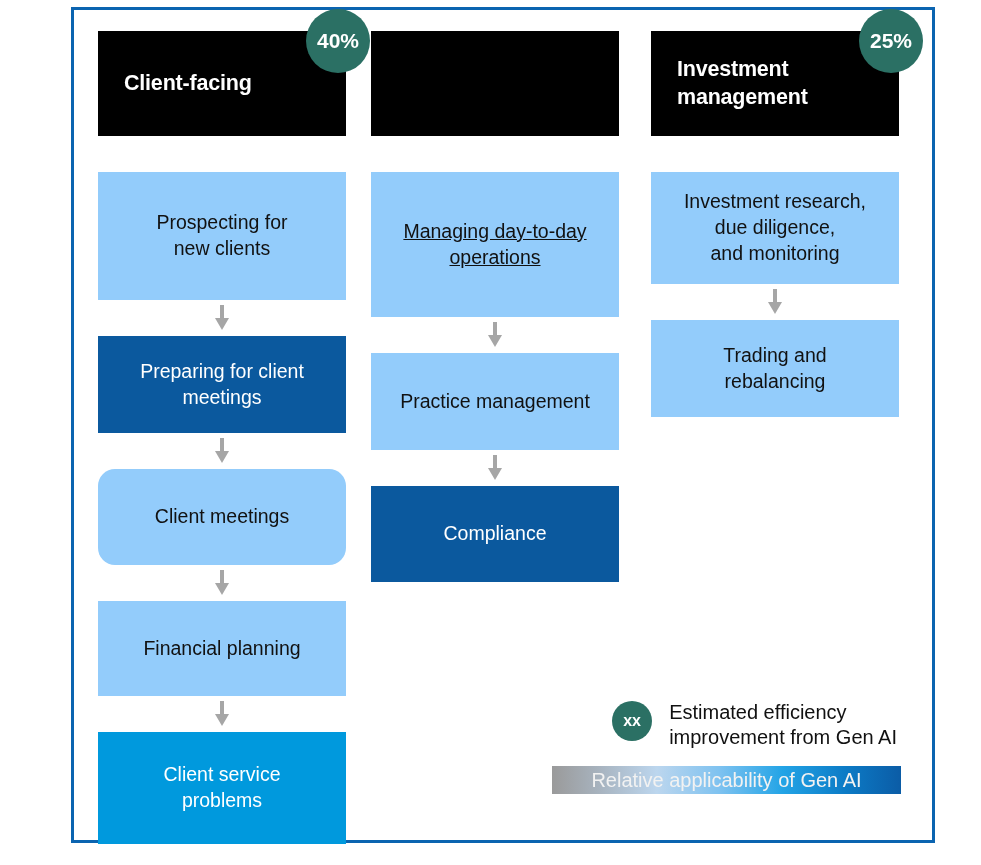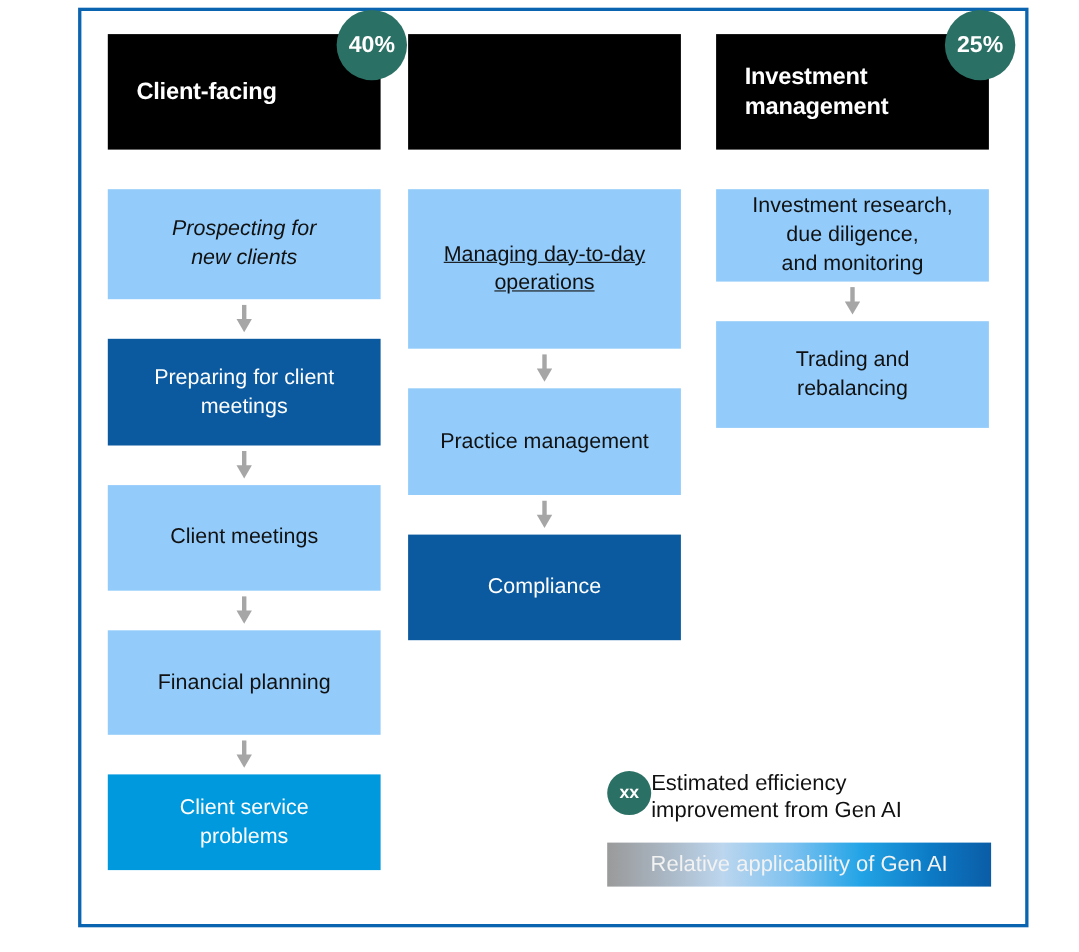--- a/index.html
+++ b/index.html
@@ -109,21 +109,22 @@
   
   .legend {
     position: absolute;
     left: 552px;
     top: 699px;
     width: 345px;
   }
   .legend-row {
     display: flex;
     align-items: flex-start;
-    gap: 0;
+    gap: 17px;
+    justify-content: flex-end;
   }
   .legend-badge {
     flex: 0 0 auto;
     width: 40px;
     height: 40px;
     border-radius: 50%;
     background: #2b7064;
     color: #ffffff;
     font-size: 16px;
     font-weight: bold;
@@ -135,21 +136,21 @@
   .legend-text {
     font-size: 20px;
     line-height: 1.25;
     color: #111111;
     padding-top: 1px;
   }
   .gradient-bar {
     margin-top: 16px;
     margin-left: 0px;
     width: 349px;
-    height: 40px;
+    height: 28px;
     background: linear-gradient(90deg,
                 #9a9a9a 0%,
                 #a8b4c0 14%,
                 #bcd6ee 30%,
                 #7ec2f0 48%,
                 #23a4e6 66%,
                 #0c7bc6 84%,
                 #0b5ca6 100%);
     display: flex;
     align-items: center;
@@ -166,49 +167,49 @@
 
 <div id="canvas">
   <div class="frame"></div>
   <div id="columns-host">
       <div class="column col-1">
         <div class="col-header">
           <div class="col-header-label">Client-facing</div>
           <div class="pct-badge">40%</div>
         </div>
         <div style="height: 36px;"></div>
-        <div class="task-box shade-light" style="height: 100px; font-style: italic;">Prospecting for<br>new clients</div>
+        <div class="task-box shade-light" style="height: 128px;">Prospecting for<br>new clients</div>
         <div class="arrow">
           <svg width="16" height="26" viewBox="0 0 16 26" aria-hidden="true">
             <rect x="6" y="0" width="4" height="15" fill="#a6a6a6"></rect>
             <polygon points="1,13 15,13 8,25" fill="#a6a6a6"></polygon>
           </svg>
         </div>
         <div class="task-box shade-dark" style="height: 97px;">Preparing for client<br>meetings</div>
         <div class="arrow">
           <svg width="16" height="26" viewBox="0 0 16 26" aria-hidden="true">
             <rect x="6" y="0" width="4" height="15" fill="#a6a6a6"></rect>
             <polygon points="1,13 15,13 8,25" fill="#a6a6a6"></polygon>
           </svg>
         </div>
-        <div class="task-box shade-light" style="height: 96px;">Client meetings</div>
+        <div class="task-box shade-light" style="height: 96px; border-radius: 17px;">Client meetings</div>
         <div class="arrow">
           <svg width="16" height="26" viewBox="0 0 16 26" aria-hidden="true">
             <rect x="6" y="0" width="4" height="15" fill="#a6a6a6"></rect>
             <polygon points="1,13 15,13 8,25" fill="#a6a6a6"></polygon>
           </svg>
         </div>
         <div class="task-box shade-light" style="height: 95px;">Financial planning</div>
         <div class="arrow">
           <svg width="16" height="26" viewBox="0 0 16 26" aria-hidden="true">
             <rect x="6" y="0" width="4" height="15" fill="#a6a6a6"></rect>
             <polygon points="1,13 15,13 8,25" fill="#a6a6a6"></polygon>
           </svg>
         </div>
-        <div class="task-box shade-medium" style="height: 87px; text-align: center;">Client service<br>problems</div>
+        <div class="task-box shade-medium" style="height: 112px; text-align: center;">Client service<br>problems</div>
       </div>
       <div class="column col-2">
         <div class="col-header">
         </div>
         <div style="height: 36px;"></div>
         <div class="task-box shade-light" style="height: 145px; text-decoration: underline;">Managing day-to-day<br>operations</div>
         <div class="arrow">
           <svg width="16" height="26" viewBox="0 0 16 26" aria-hidden="true">
             <rect x="6" y="0" width="4" height="15" fill="#a6a6a6"></rect>
             <polygon points="1,13 15,13 8,25" fill="#a6a6a6"></polygon>
@@ -222,21 +223,21 @@
           </svg>
         </div>
         <div class="task-box shade-dark" style="height: 96px;">Compliance</div>
       </div>
       <div class="column col-3">
         <div class="col-header">
           <div class="col-header-label">Investment<br>management</div>
           <div class="pct-badge">25%</div>
         </div>
         <div style="height: 36px;"></div>
-        <div class="task-box shade-light" style="height: 84px;">Investment research,<br>due diligence,<br>and monitoring</div>
+        <div class="task-box shade-light" style="height: 112px;">Investment research,<br>due diligence,<br>and monitoring</div>
         <div class="arrow">
           <svg width="16" height="26" viewBox="0 0 16 26" aria-hidden="true">
             <rect x="6" y="0" width="4" height="15" fill="#a6a6a6"></rect>
             <polygon points="1,13 15,13 8,25" fill="#a6a6a6"></polygon>
           </svg>
         </div>
         <div class="task-box shade-light" style="height: 97px;">Trading and<br>rebalancing</div>
       </div>
     </div>
 

